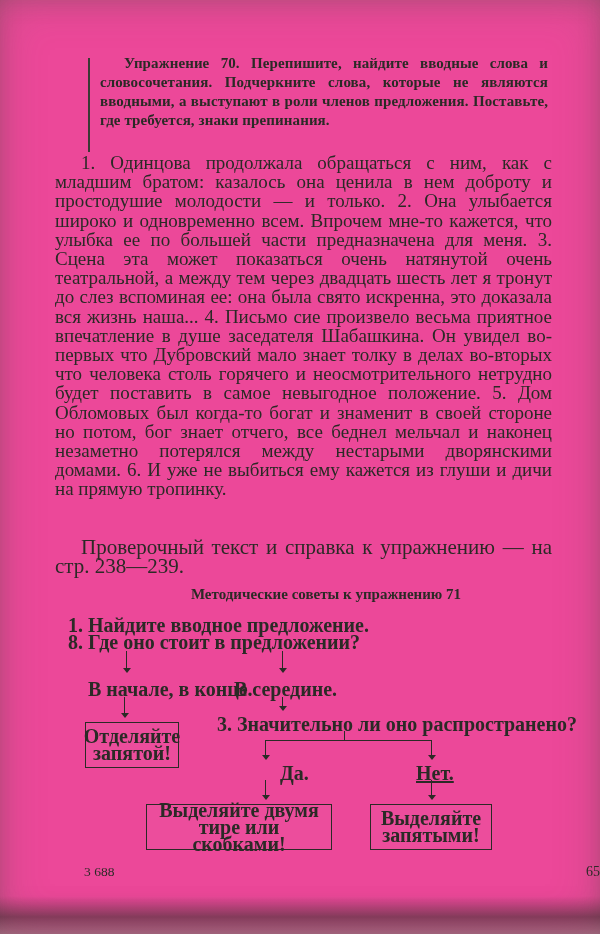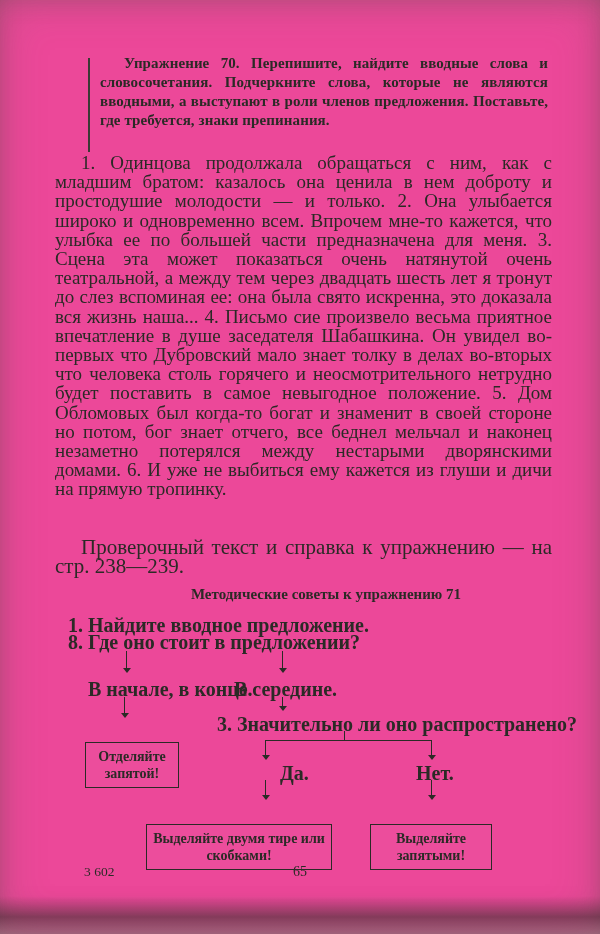--- a/index.html
+++ b/index.html
@@ -47,27 +47,26 @@
   .arr{position:absolute;width:9px;}
   .arr .l{position:absolute;left:3.8px;top:0;width:1.4px;height:calc(100% - 5px);background:#2b2a26;}
   .arr .h{position:absolute;left:.5px;bottom:0;width:0;height:0;
     border-left:4px solid transparent;border-right:4px solid transparent;
     border-top:5.5px solid #2b2a26;}
   .stub{position:absolute;width:1.4px;background:#2b2a26;}
   .hline{position:absolute;height:0;border-top:1.5px solid #2b2a26;}
   .rule-box{
     position:absolute;border:1.5px solid #2b2a26;
     display:flex;align-items:center;justify-content:center;
-    text-align:center;font-weight:700;font-size:14px;line-height:17px;
+    text-align:center;font-weight:700;font-size:20px;line-height:17px;
     padding:3px 5px;box-sizing:border-box;background:rgba(255,255,255,.03);
     white-space:normal;
-    margin-top:20px;
   }
   .print-code{position:absolute;left:84px;top:864px;font-size:13.5px;}
-  .page-number{position:absolute;left:0;top:864px;width:600px;text-align:center;font-size:14px;}
+  .page-number{position:absolute;left:0;top:864px;width:600px;text-align:right;font-size:14px;}
   .bottom-shade{
     position:absolute;left:0;bottom:0;width:100%;height:38px;
     background:linear-gradient(to bottom,rgba(45,45,38,0) 0%,rgba(45,45,38,.42) 55%,rgba(150,150,140,.25) 90%,rgba(170,170,160,.3) 100%);
     pointer-events:none;
   }
 </style>
 </head>
 <body>
 
 <div class="page">
@@ -118,34 +117,34 @@
     <div class="arr" style="left:261px;top:129px;height:19px;">
         <div class="l"></div>
         <div class="h"></div>
       </div>
     <div class="arr" style="left:427px;top:129px;height:19px;">
         <div class="l"></div>
         <div class="h"></div>
       </div>
 
     <div class="fc" style="left:252px;top:150px;margin-left:28px;">Да.</div>
-    <div class="fc" style="left:416px;top:150px;">Нет.</div>
+    <div class="fc" style="left:416px;top:150px;text-decoration:underline;">Нет.</div>
 
     <div class="arr" style="left:261px;top:168px;height:20px;">
         <div class="l"></div>
         <div class="h"></div>
       </div>
     <div class="arr" style="left:427px;top:168px;height:20px;">
         <div class="l"></div>
         <div class="h"></div>
       </div>
 
     <div class="rule-box" style="left:146px;top:192px;width:186px;height:46px;">Выделяйте двумя тире или скобками!</div>
     <div class="rule-box" style="left:370px;top:192px;width:122px;height:46px;">Выделяйте запятыми!</div>
 
   </div>
 
-  <div class="print-code">3 602</div>
+  <div class="print-code">3 688</div>
   <div class="page-number">65</div>
 
   <div class="bottom-shade"></div>
 
 </div>
 
 </body></html>

